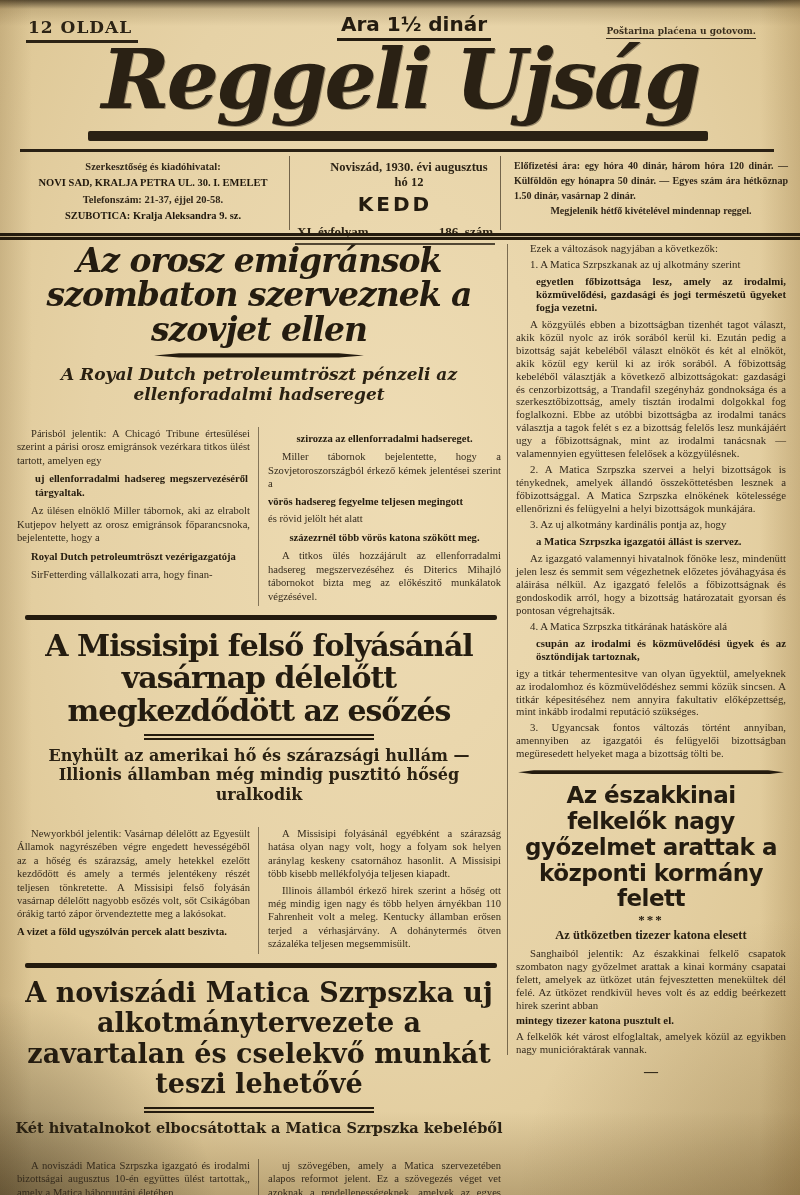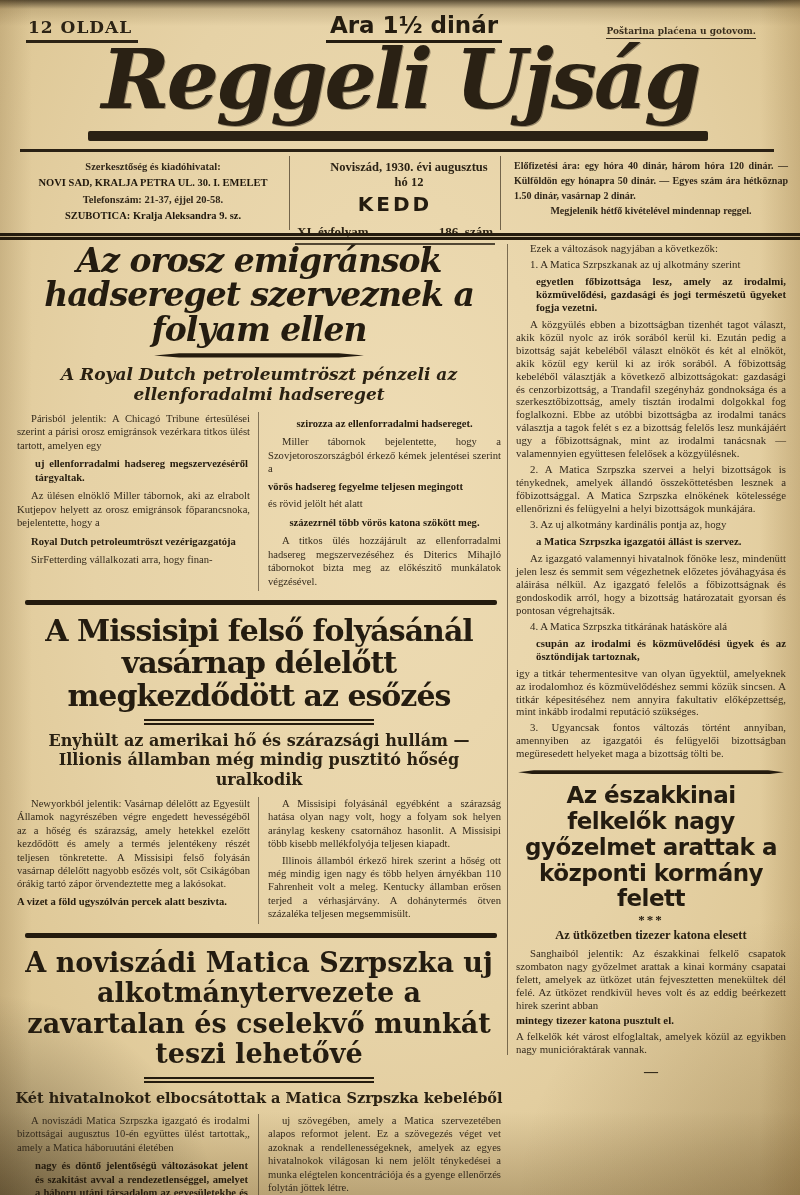--- a/index.html
+++ b/index.html
@@ -10,21 +10,21 @@
       radial-gradient(circle at -2% 103%, rgba(28,20,8,0.55), rgba(28,20,8,0) 16%),
       radial-gradient(circle at 101% 101%, rgba(90,66,30,0.30), rgba(90,66,30,0) 20%),
       linear-gradient(270deg, rgba(140,108,56,0.28), rgba(140,108,56,0) 5%),
       linear-gradient(90deg, rgba(120,92,48,0.22), rgba(120,92,48,0) 4%),
       linear-gradient(180deg, rgba(62,50,30,0.85) 0px, rgba(120,98,58,0.25) 9px, rgba(120,98,58,0) 26px),
       linear-gradient(0deg, rgba(110,86,44,0.35), rgba(110,86,44,0) 7%),
       radial-gradient(ellipse at 50% 40%, #eedcb4 0%, #e6d2a6 55%, #d9c18c 100%);
   }
   
   .pages{position:absolute;left:26px;top:17px;font-family:"DejaVu Serif",serif;font-weight:bold;font-size:17px;letter-spacing:1px;color:#2c2315;border-bottom:3px solid #2c2315;padding:0 6px 3px 2px;}
-  .price{position:absolute;left:0;right:0;top:12px;text-align:center;font-family:"DejaVu Sans",sans-serif;font-weight:bold;font-size:23px;color:#241c10;margin-left:28px;}
+  .price{position:absolute;left:0;right:0;top:12px;text-align:center;font-family:"DejaVu Sans",sans-serif;font-weight:bold;font-size:20px;color:#241c10;margin-left:28px;}
   .price .u{border-bottom:3px solid #241c10;padding:0 4px 2px;}
   .postage{position:absolute;right:44px;top:26px;font-family:"DejaVu Serif",serif;font-weight:bold;font-size:9px;color:#3a2f1e;border-bottom:1px solid #3a2f1e;padding-bottom:2px;}
   
   .masthead{position:absolute;left:0;right:0;top:38px;text-align:center;
     font-family:"DejaVu Serif",serif;font-style:italic;font-weight:bold;
     font-size:82px;line-height:1;letter-spacing:-3px;color:#2a2114;
     text-shadow:1px 1px 0 rgba(42,33,20,0.4);}
   .masthead-rule{position:absolute;left:88px;right:92px;top:131px;height:10px;background:#2a2114;border-radius:2px;}
   
   .inforule-top{position:absolute;left:20px;right:26px;top:149px;height:3px;background:#2a2114;}
@@ -50,21 +50,21 @@
   .h-matica{font-family:"DejaVu Serif",serif;font-weight:bold;font-size:27px;line-height:1.13;text-align:center;color:#241c10;letter-spacing:0px;}
   .h-china{font-family:"DejaVu Sans",sans-serif;font-weight:bold;font-size:23px;line-height:1.12;text-align:center;color:#241c10;letter-spacing:-0.5px;}
   .spear{height:5px;width:210px;margin:6px auto 6px;background:#241b0e;clip-path:polygon(0 50%,12% 8%,88% 8%,100% 50%,88% 92%,12% 92%);}
   .dbl{height:6px;width:230px;margin:7px auto 6px;background:linear-gradient(180deg,#241b0e 0 2px,rgba(0,0,0,0) 2px 4px,#241b0e 4px 6px);}
   .sub-soviet{font-family:"DejaVu Serif",serif;font-style:italic;font-weight:bold;font-size:17px;line-height:1.18;text-align:center;color:#2a2112;}
   .sub-missisipi{font-family:"DejaVu Serif",serif;font-weight:bold;font-size:16px;line-height:1.2;text-align:center;color:#2a2112;}
   .sub-matica{font-family:"DejaVu Serif",serif;font-weight:bold;font-size:14.5px;text-align:center;color:#2a2112;}
   .sub-china{font-weight:bold;font-size:12.5px;text-align:center;color:#2a2112;margin:2px 0 3px;}
   .stars{text-align:center;font-weight:bold;font-size:13px;letter-spacing:2px;color:#241c10;line-height:0.9;margin-top:2px;}
   
-  .cols{display:flex;margin-top:8px;}
+  .cols{display:flex;margin-top:23px;}
   .col{width:50%;font-size:10.6px;line-height:1.27;text-align:justify;color:#342a1c;padding:0 8px 0 2px;}
   .col.right{border-left:1px solid rgba(48,36,20,0.55);padding:0 2px 0 9px;}
   .p{margin:0 0 3px;text-indent:14px;}
   .p.noind{text-indent:0;}
   .p.boldc{font-weight:bold;text-align:center;text-indent:0;margin:5px 0;color:#241b0e;}
   .p.boldl{font-weight:bold;text-indent:0;margin:4px 0;color:#241b0e;}
   .p.boldblk{font-weight:bold;text-indent:0;margin:5px 2px 5px 18px;color:#241b0e;}
   .hrule{height:5px;background:#241b0e;border-radius:2px;margin:9px 6px 10px 10px;}
   
   .rightcol .p{font-size:10.8px;line-height:1.2;text-align:justify;margin:0 0 3px;}
@@ -108,21 +108,21 @@
       <span class="footer">Megjelenik hétfő kivételével mindennap reggel.</span>
     </div>
   </div>
   <div class="inforule-bottom"></div>
 
   <div class="main-divider"></div>
 
   <div class="leftcol">
 
     <div>
-      <div class="h-soviet">Az orosz emigránsok hadsereget szerveznek a folyam ellen</div>
+      <div class="h-soviet">Az orosz emigránsok szombaton szerveznek a szovjet ellen</div>
       <div class="spear"></div>
       <div class="sub-soviet">A Royal Dutch petroleumtröszt pénzeli az ellenforadalmi hadsereget</div>
       <div class="cols">
         <div class="col">
           <p class="p">Párisból jelentik: A Chicagó Tribune értesülései szerint a párisi orosz emigránsok vezérkara titkos ülést tartott, amelyen egy</p>
           <p class="p boldblk">uj ellenforradalmi hadsereg megszervezéséről tárgyaltak.</p>
           <p class="p">Az ülésen elnöklő Miller tábornok, aki az elrabolt Kutjepov helyett az orosz emigránsok főparancsnoka, bejelentette, hogy a</p>
           <p class="p boldc">Royal Dutch petroleumtröszt vezérigazgatója</p>
           <p class="p">SirFetterding vállalkozati arra, hogy finan-</p>
         </div>

